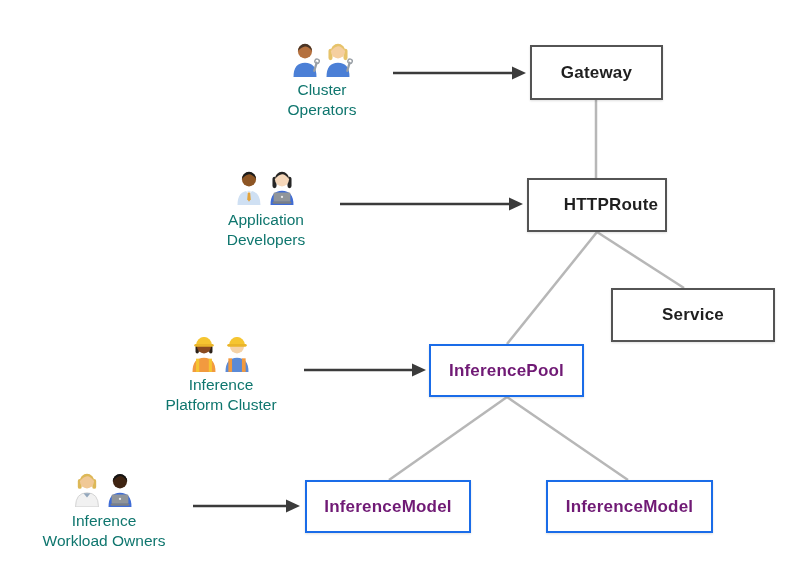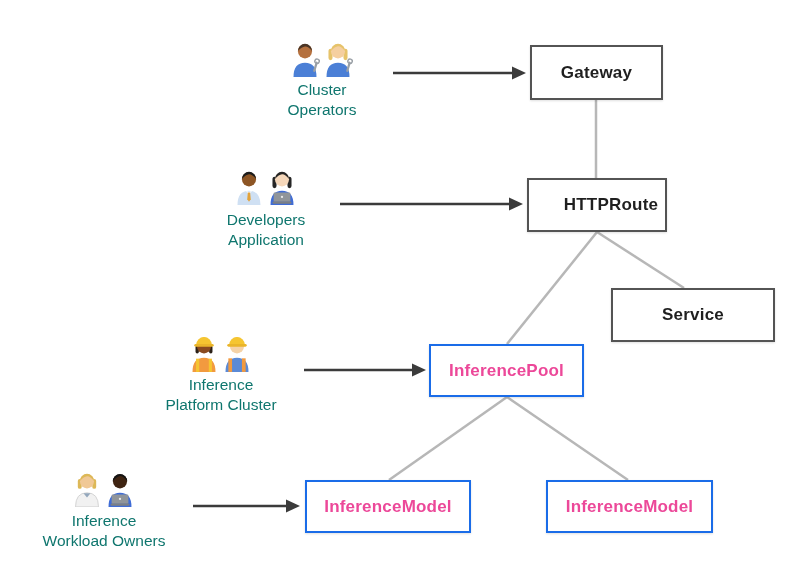--- a/index.html
+++ b/index.html
@@ -24,21 +24,21 @@
     align-items: center;
     justify-content: center;
     background: #ffffff;
     border-radius: 0;
     font-weight: bold;
     font-size: 17px;
     letter-spacing: 0.2px;
     box-shadow: 0 1px 2px rgba(0,0,0,0.12);
   }
   .node.standard { border: 2.5px solid #545454; color: #1f1f1f; }
-  .node.extension { border: 2.5px solid #1a6ce8; color: #ec4899; }
+  .node.extension { border: 2.5px solid #1a6ce8; color: #701a75; }
 
   .node-gateway        { left: 530px; top: 45px;  width: 133px; height: 55px; }
   .node-httproute      { left: 527px; top: 178px; width: 140px; height: 54px; padding-left: 28px; }
   .node-service        { left: 611px; top: 288px; width: 164px; height: 54px; }
   .node-inferencepool  { left: 429px; top: 344px; width: 155px; height: 53px; }
   .node-im-left        { left: 305px; top: 480px; width: 166px; height: 53px; }
   .node-im-right       { left: 546px; top: 480px; width: 167px; height: 53px; }
 
   .persona-icons {
     position: absolute;
@@ -157,22 +157,22 @@
       <rect x="6.2" y="12" width="4.6" height="13" rx="2.3" fill="#262626"></rect>
       <rect x="23.2" y="12" width="4.6" height="13" rx="2.3" fill="#262626"></rect>
       <circle cx="17" cy="15" r="8" fill="#f5d7ba"></circle>
       <path d="M9 14.5 A8 8 0 0 1 25 14.5 Q20.5 8.8 17 9.2 Q13.5 9.6 9 14.5 Z" fill="#262626"></path>
       <rect x="7.5" y="30" width="19" height="10.5" rx="1.2" fill="#90959a"></rect>
       <rect x="6.3" y="40" width="21.4" height="2.8" rx="1.4" fill="#7b7f84"></rect>
       <circle cx="17" cy="35" r="1.3" fill="#e9e9e9"></circle>
     </svg>
   </div>
   <div class="persona-label label-application-developers">
+    <span>Application</span>
     <span>Developers</span>
-    <span>Application</span>
   </div>
 
   <div class="persona-icons icons-inference-platform-owners">
     <svg width="30" height="39" viewBox="0 0 34 44">
       <path d="M4 44 Q4 28 17 28 Q30 28 30 44 Z" fill="#f29a3f"></path>
       <rect x="8" y="29" width="3.6" height="15" fill="#f5c531"></rect>
       <rect x="22.4" y="29" width="3.6" height="15" fill="#f5c531"></rect>
       <rect x="7.4" y="14" width="3.8" height="9" rx="1.9" fill="#2b2118"></rect>
       <rect x="22.8" y="14" width="3.8" height="9" rx="1.9" fill="#2b2118"></rect>
       <circle cx="17" cy="15" r="8" fill="#8a4b20"></circle>

